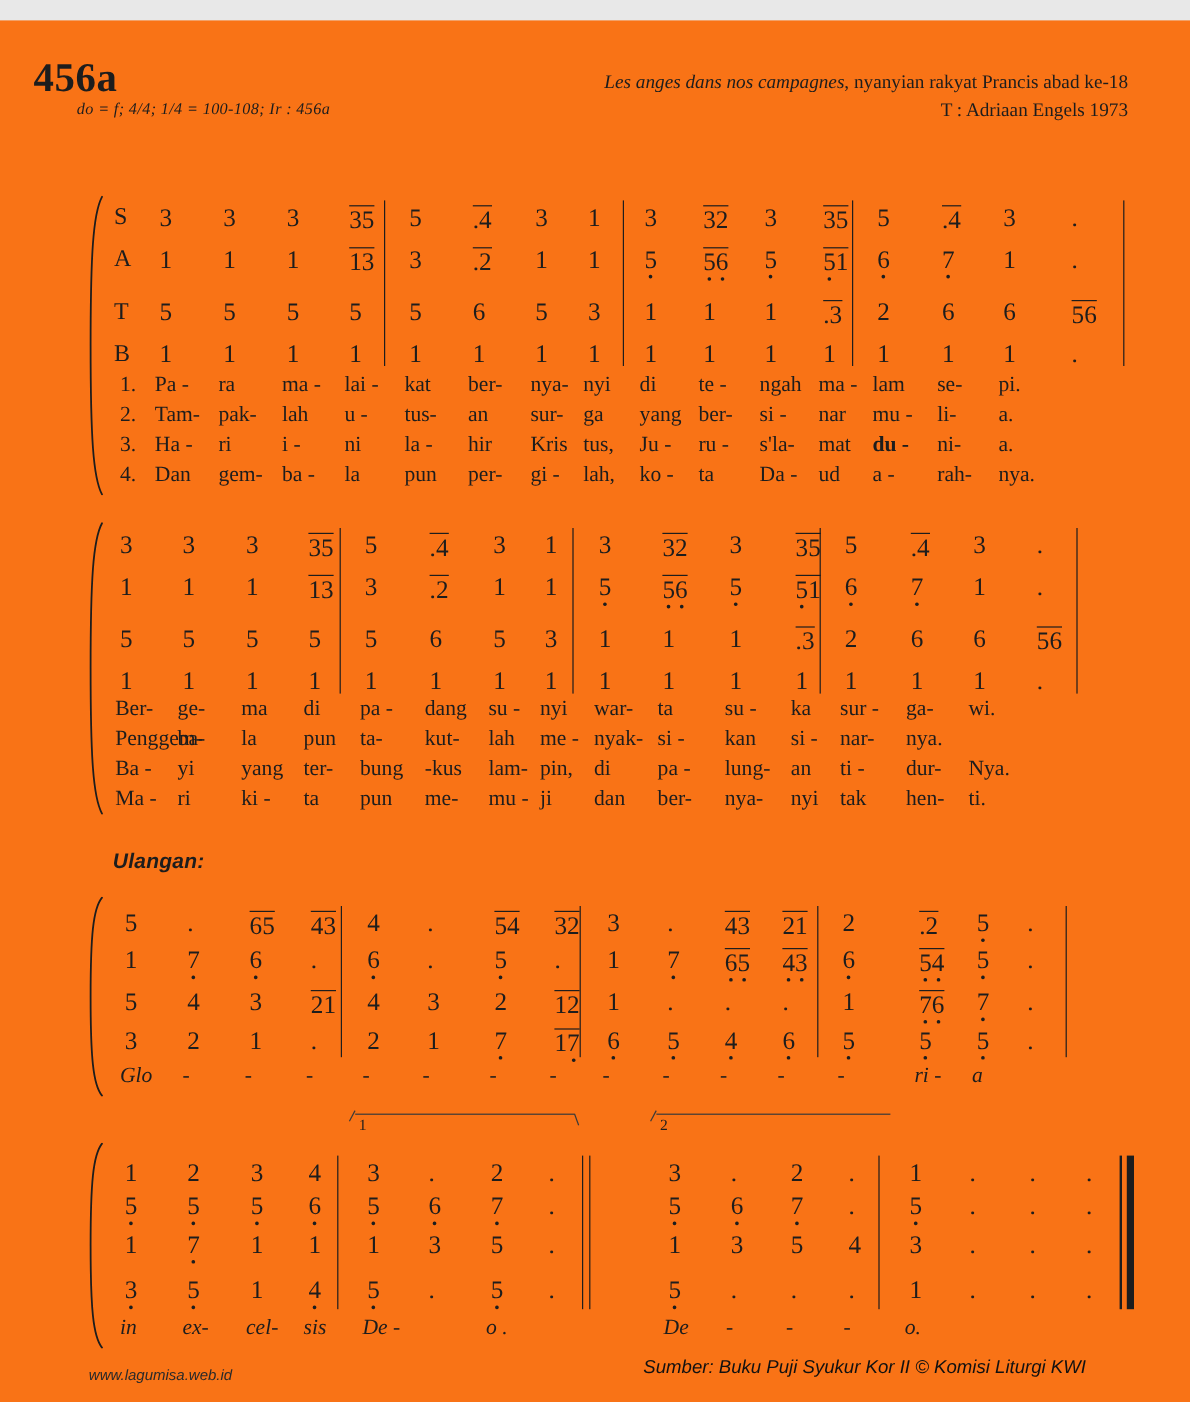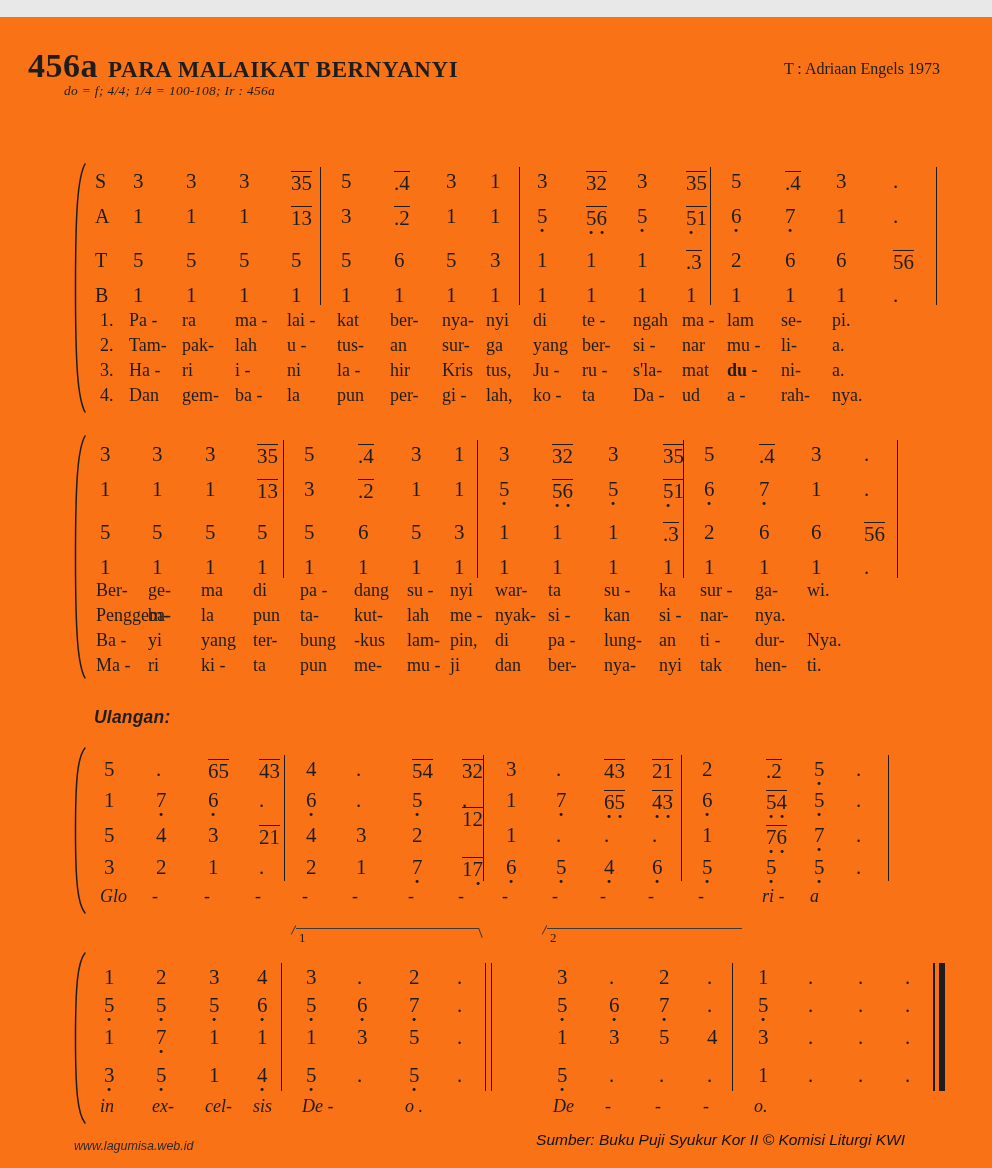--- a/index.html
+++ b/index.html
@@ -38,25 +38,25 @@
   .footer-right{position:absolute;right:87px;top:1114px;font-family:"Liberation Sans",sans-serif;
                 font-size:15.5px;font-style:italic;color:#111;}
 </style>
 </head>
 <body>
 
 <div class="page">
 
   <div class="title-line">
     <span class="hymn-number">456a</span>
-    <span class="hymn-title">PARA MALAIKAT BERNYANYI</span>
   </div>
   <div class="tempo-line">do = f;  4/4; 1/4 = 100-108;  Ir : 456a</div>
 
   <div class="credits">
+    <div><span style="font-style:italic">Les anges dans nos campagnes</span><span>, nyanyian rakyat Prancis abad ke-18</span></div>
     <div>T : Adriaan Engels 1973</div>
   </div>
 
   <div class="section-label">Ulangan:</div>
 
   <div id="systems">
       <div class="system" style="top: 146px; height: 252px;">
         <div class="brace" style="left: 72px; top: 0px;"><svg width="15" height="250" viewBox="0 0 15 250">
             <path d="M13 1 C5.5 15 3.5 50 3.5 125 C3.5 200 5.5 235 13 249" fill="none" stroke="#1d1d1d" stroke-width="1.5" stroke-linecap="round"></path>
           </svg></div>
@@ -365,21 +365,21 @@
         <span class="ncell ov" style="left: 766px; top: 43px;"><span class="ch low">5</span><span class="ch low">4</span></span>
         <span class="ncell" style="left: 814px; top: 43px;"><span class="ch low">5</span></span>
         <span class="ncell" style="left: 856px; top: 43px;"><span class="ch">.</span></span>
         <span class="ncell" style="left: 104px; top: 78px;"><span class="ch">5</span></span>
         <span class="ncell" style="left: 156px; top: 78px;"><span class="ch">4</span></span>
         <span class="ncell" style="left: 208px; top: 78px;"><span class="ch">3</span></span>
         <span class="ncell ov" style="left: 259px; top: 78px;"><span class="ch">2</span><span class="ch">1</span></span>
         <span class="ncell" style="left: 306px; top: 78px;"><span class="ch">4</span></span>
         <span class="ncell" style="left: 356px; top: 78px;"><span class="ch">3</span></span>
         <span class="ncell" style="left: 412px; top: 78px;"><span class="ch">2</span></span>
-        <span class="ncell ov" style="left: 462px; top: 60px;"><span class="ch">1</span><span class="ch">2</span></span>
+        <span class="ncell ov" style="left: 462px; top: 78px;"><span class="ch">1</span><span class="ch">2</span></span>
         <span class="ncell" style="left: 506px; top: 78px;"><span class="ch">1</span></span>
         <span class="ncell" style="left: 556px; top: 78px;"><span class="ch">.</span></span>
         <span class="ncell" style="left: 604px; top: 78px;"><span class="ch">.</span></span>
         <span class="ncell" style="left: 652px; top: 78px;"><span class="ch">.</span></span>
         <span class="ncell" style="left: 702px; top: 78px;"><span class="ch">1</span></span>
         <span class="ncell ov" style="left: 766px; top: 78px;"><span class="ch low">7</span><span class="ch low">6</span></span>
         <span class="ncell" style="left: 814px; top: 78px;"><span class="ch low">7</span></span>
         <span class="ncell" style="left: 856px; top: 78px;"><span class="ch">.</span></span>
         <span class="ncell" style="left: 104px; top: 110px;"><span class="ch">3</span></span>
         <span class="ncell" style="left: 156px; top: 110px;"><span class="ch">2</span></span>

